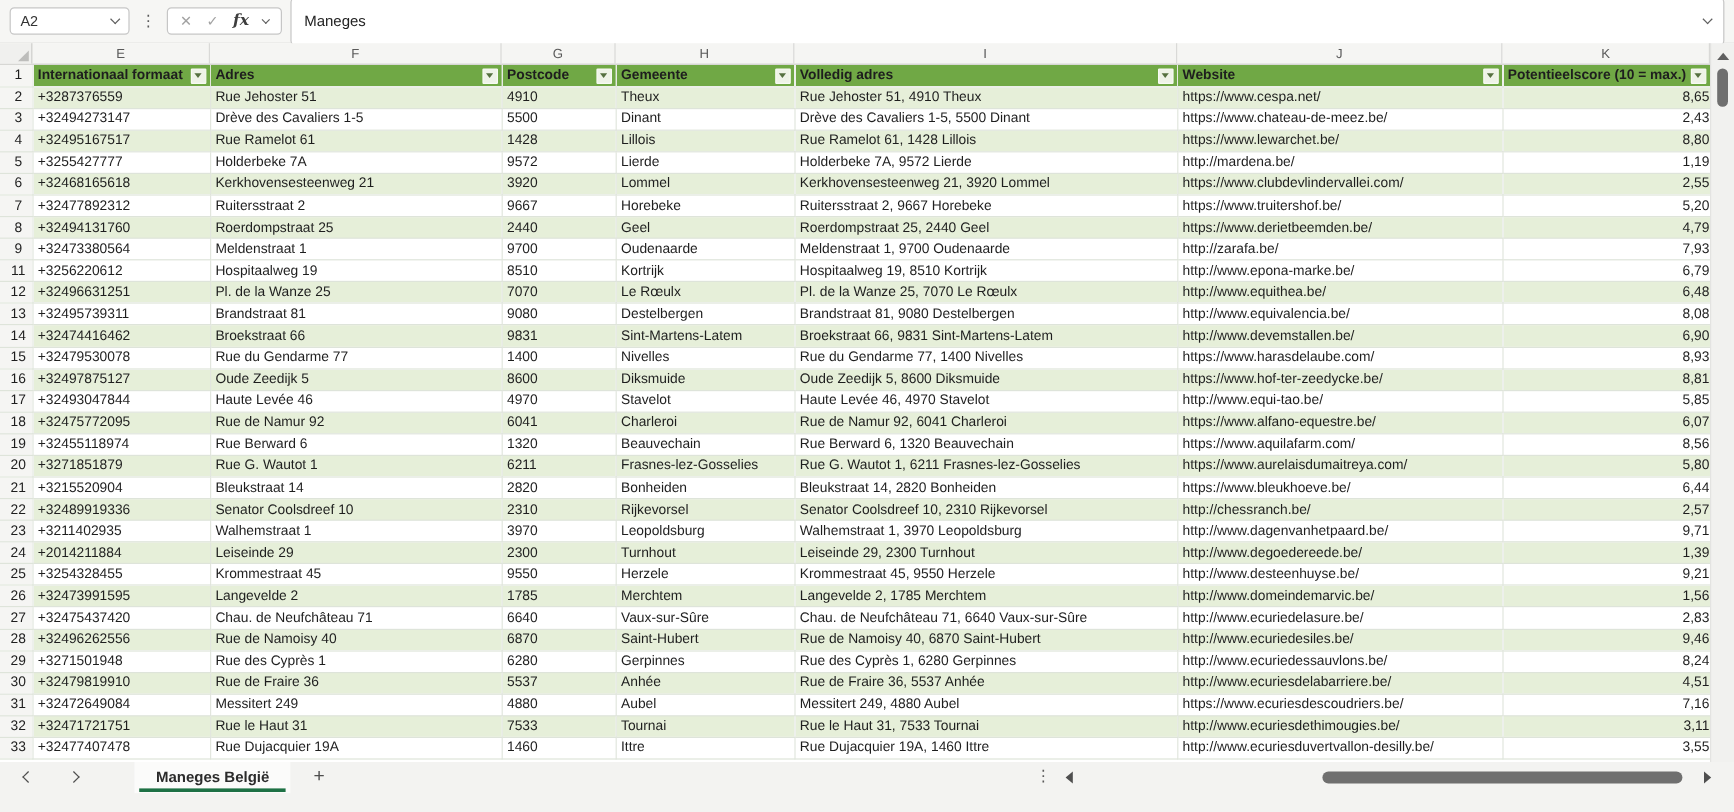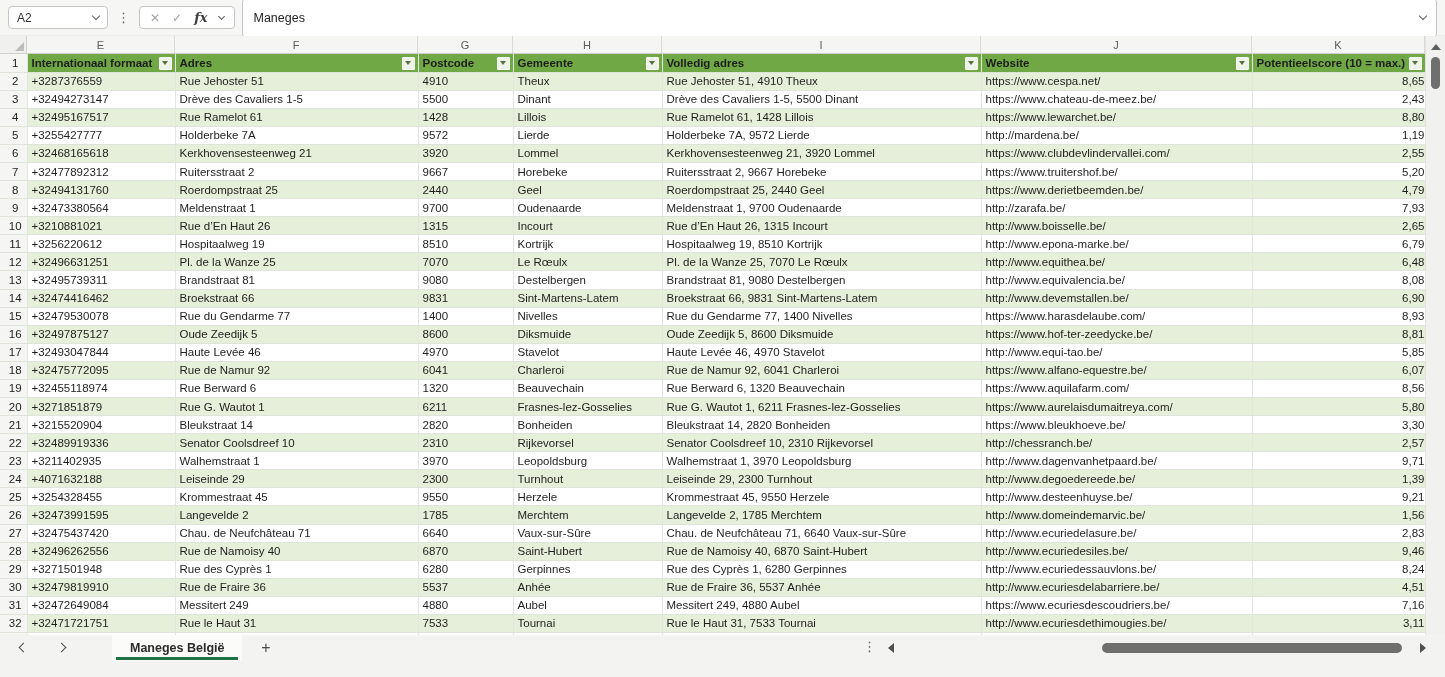--- a/index.html
+++ b/index.html
@@ -244,30 +244,20 @@
         <tr class="plain">
           <td class="rn">9</td>
           <td class="">+32473380564</td>
           <td class="">Meldenstraat 1</td>
           <td class="">9700</td>
           <td class="">Oudenaarde</td>
           <td class="">Meldenstraat 1, 9700 Oudenaarde</td>
           <td class="">http://zarafa.be/</td>
           <td class="score">7,93</td>
         </tr>
-        <tr class="band">
-          <td class="rn">10</td>
-          <td class="">+3210881021</td>
-          <td class="">Rue d’En Haut 26</td>
-          <td class="">1315</td>
-          <td class="">Incourt</td>
-          <td class="">Rue d’En Haut 26, 1315 Incourt</td>
-          <td class="">http://www.boisselle.be/</td>
-          <td class="score">2,65</td>
-        </tr>
         <tr class="plain">
           <td class="rn">11</td>
           <td class="">+3256220612</td>
           <td class="">Hospitaalweg 19</td>
           <td class="">8510</td>
           <td class="">Kortrijk</td>
           <td class="">Hospitaalweg 19, 8510 Kortrijk</td>
           <td class="">http://www.epona-marke.be/</td>
           <td class="score">6,79</td>
         </tr>
@@ -362,21 +352,21 @@
           <td class="score">5,80</td>
         </tr>
         <tr class="plain">
           <td class="rn">21</td>
           <td class="">+3215520904</td>
           <td class="">Bleukstraat 14</td>
           <td class="">2820</td>
           <td class="">Bonheiden</td>
           <td class="">Bleukstraat 14, 2820 Bonheiden</td>
           <td class="">https://www.bleukhoeve.be/</td>
-          <td class="score">3,30</td>
+          <td class="score">6,44</td>
         </tr>
         <tr class="band">
           <td class="rn">22</td>
           <td class="">+32489919336</td>
           <td class="">Senator Coolsdreef 10</td>
           <td class="">2310</td>
           <td class="">Rijkevorsel</td>
           <td class="">Senator Coolsdreef 10, 2310 Rijkevorsel</td>
           <td class="">http://chessranch.be/</td>
           <td class="score">2,57</td>
@@ -386,21 +376,21 @@
           <td class="">+3211402935</td>
           <td class="">Walhemstraat 1</td>
           <td class="">3970</td>
           <td class="">Leopoldsburg</td>
           <td class="">Walhemstraat 1, 3970 Leopoldsburg</td>
           <td class="">http://www.dagenvanhetpaard.be/</td>
           <td class="score">9,71</td>
         </tr>
         <tr class="band">
           <td class="rn">24</td>
-          <td class="">+4071632188</td>
+          <td class="">+2014211884</td>
           <td class="">Leiseinde 29</td>
           <td class="">2300</td>
           <td class="">Turnhout</td>
           <td class="">Leiseinde 29, 2300 Turnhout</td>
           <td class="">http://www.degoedereede.be/</td>
           <td class="score">1,39</td>
         </tr>
         <tr class="plain">
           <td class="rn">25</td>
           <td class="">+3254328455</td>

